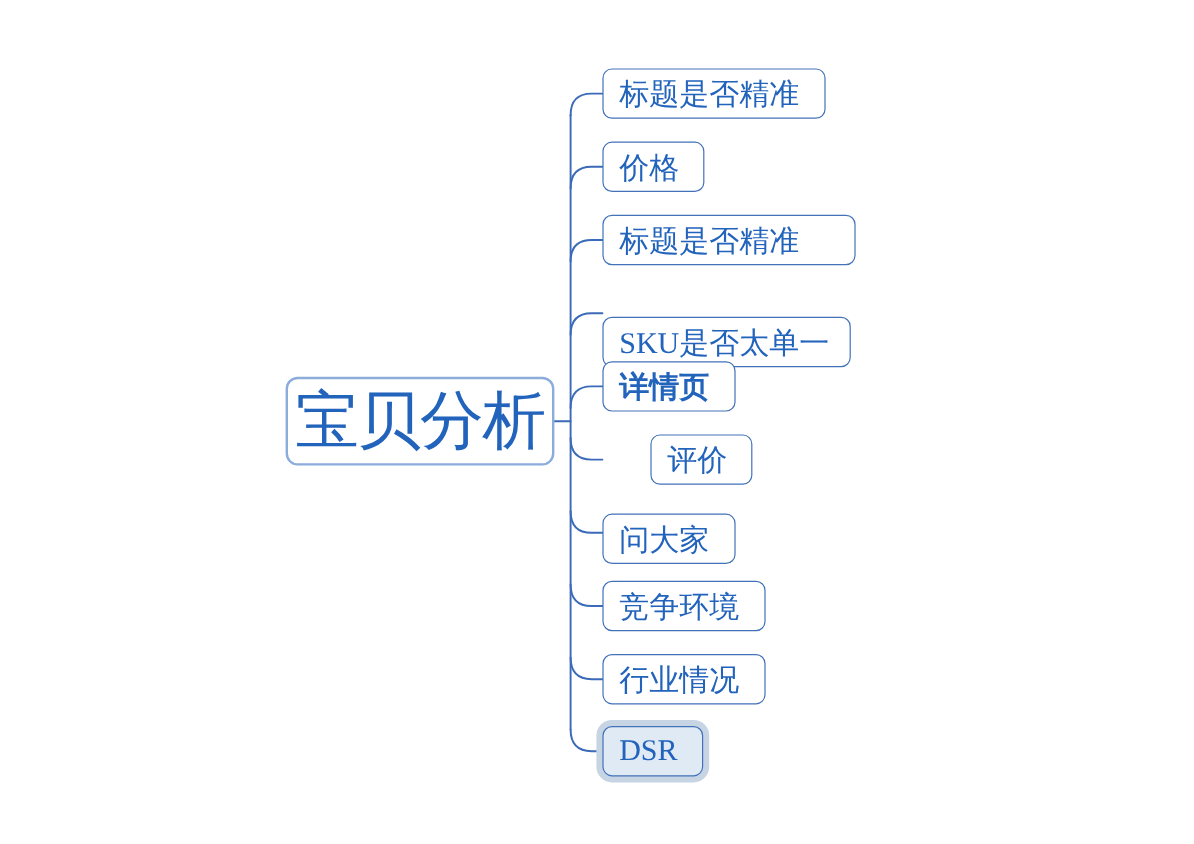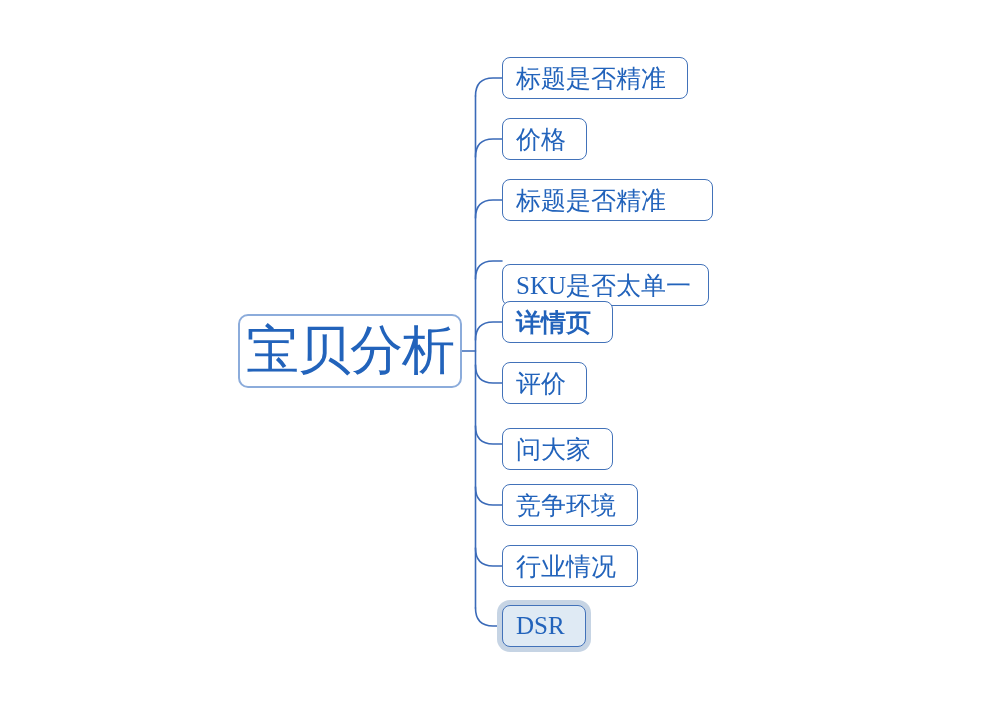--- a/index.html
+++ b/index.html
@@ -86,21 +86,21 @@
   <div class="child-node" style="top:57px;  width:186px;">标题是否精准</div>
 
   <div class="child-node" style="top:118px; width:85px;font-family:Liberation Mono, monospace;">价格</div>
 
   <div class="child-node" style="top:179px; width:211px;">标题是否精准</div>
 
   <div class="child-node" style="top:240px; width:207px;margin-top:24px;">SKU是否太单一</div>
 
   <div class="child-node" style="top:301px; width:111px;font-weight:bold;">详情页</div>
 
-  <div class="child-node" style="top:362px; width:85px;">评价</div>
+  <div class="child-node" style="top:362px; width:85px;margin-left:40px;">评价</div>
 
   <div class="child-node" style="top:428px; width:111px;">问大家</div>
 
   <div class="child-node" style="top:484px; width:136px;">竞争环境</div>
 
   <div class="child-node" style="top:545px; width:136px;">行业情况</div>
 
   <div class="child-node selected" style="top:605px; width:84px;">DSR</div>
 
 </div>

